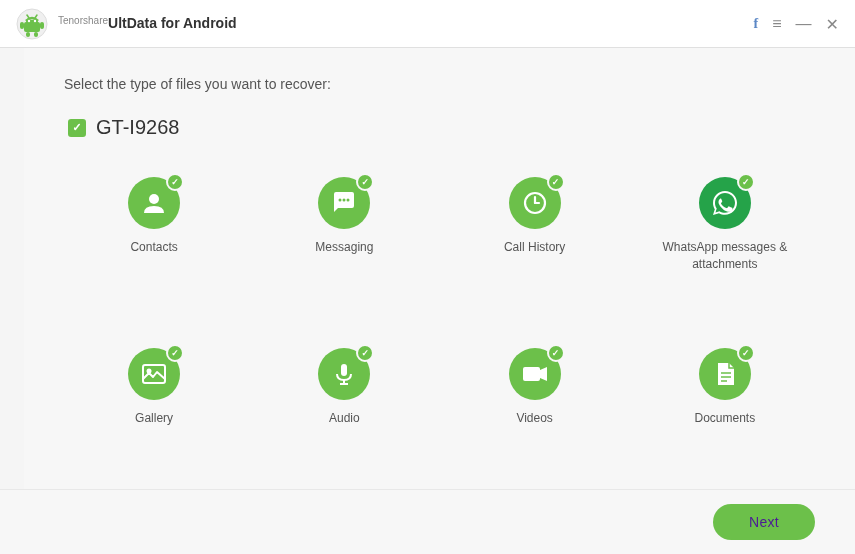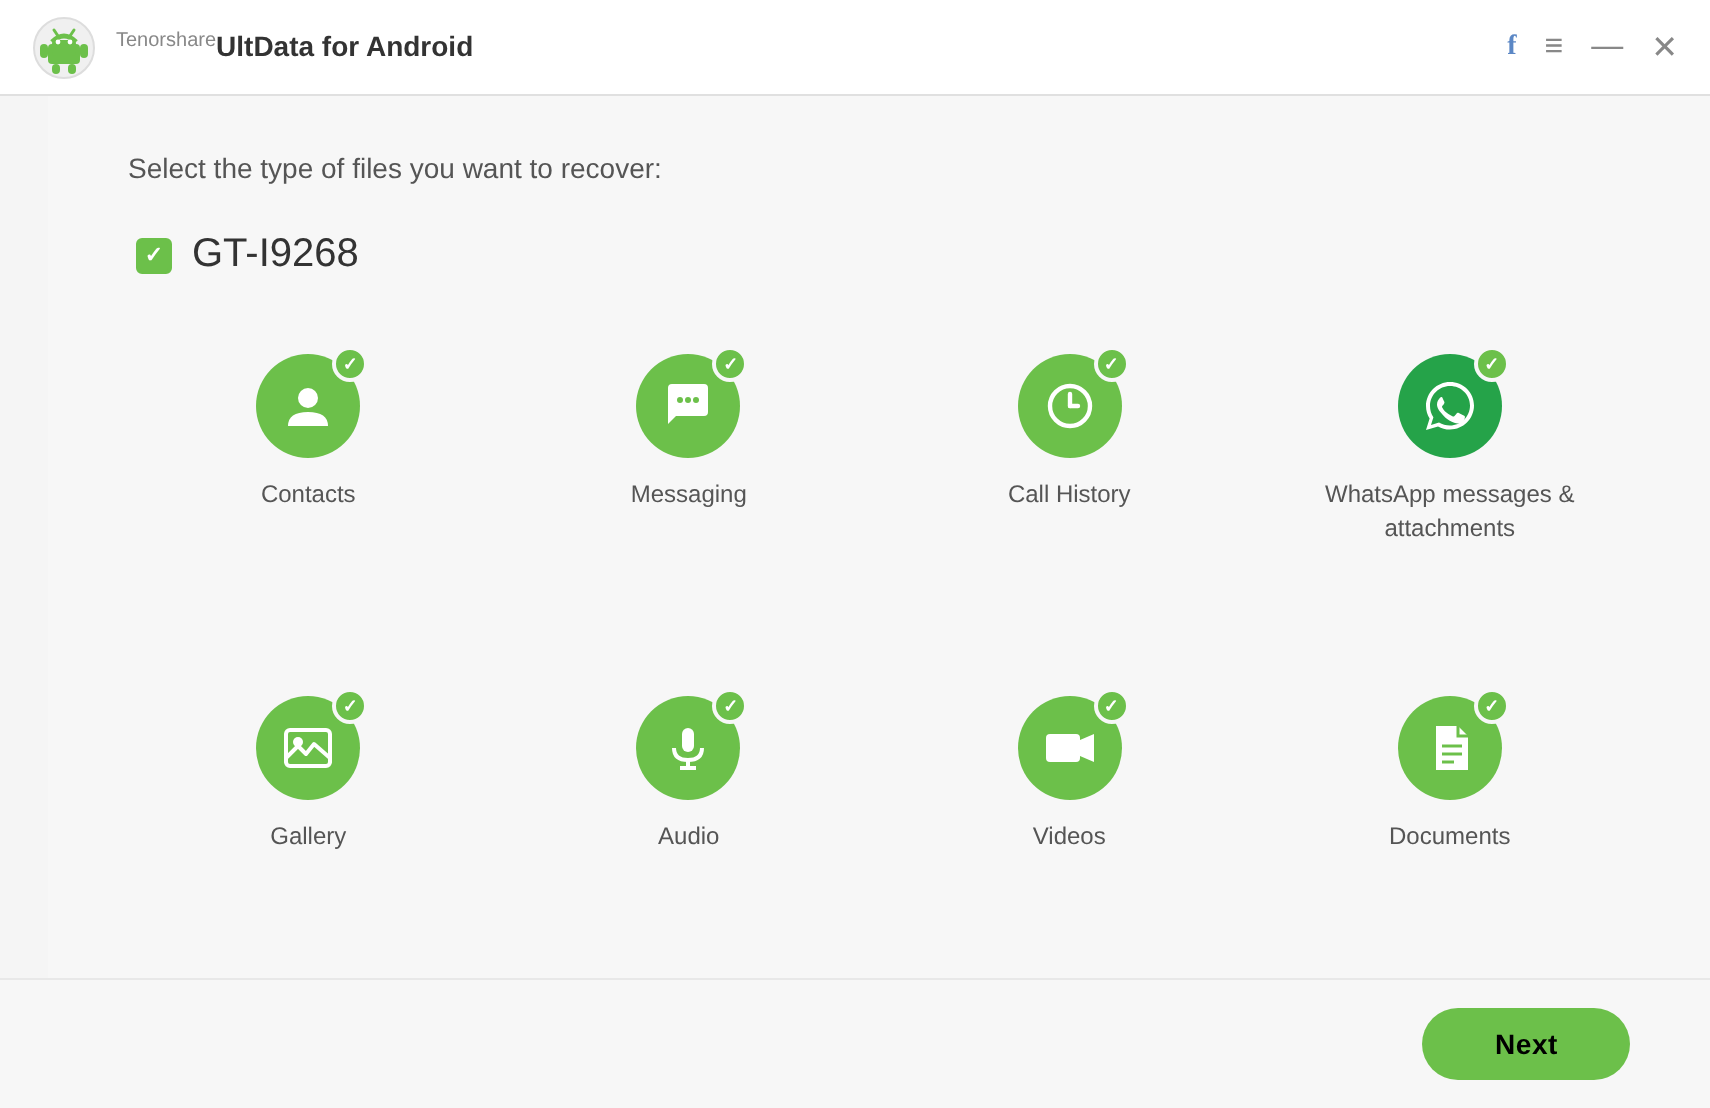--- a/index.html
+++ b/index.html
@@ -182,26 +182,26 @@
     .bottom-bar {
       background: #f7f7f7;
       padding: 14px 40px;
       display: flex;
       justify-content: flex-end;
       border-top: 1px solid #e8e8e8;
     }
 
     .next-button {
       background: #6cc04a;
-      color: #000000;
+      color: #4c1d95;
       border: none;
       border-radius: 20px;
       padding: 10px 36px;
       font-size: 14px;
-      font-weight: 700;
+      font-weight: 400;
       cursor: pointer;
       letter-spacing: 0.3px;
     }
 
     
     .icon-bg.whatsapp { background: #25a349; }
   </style>
 </head>
 <body>
 

